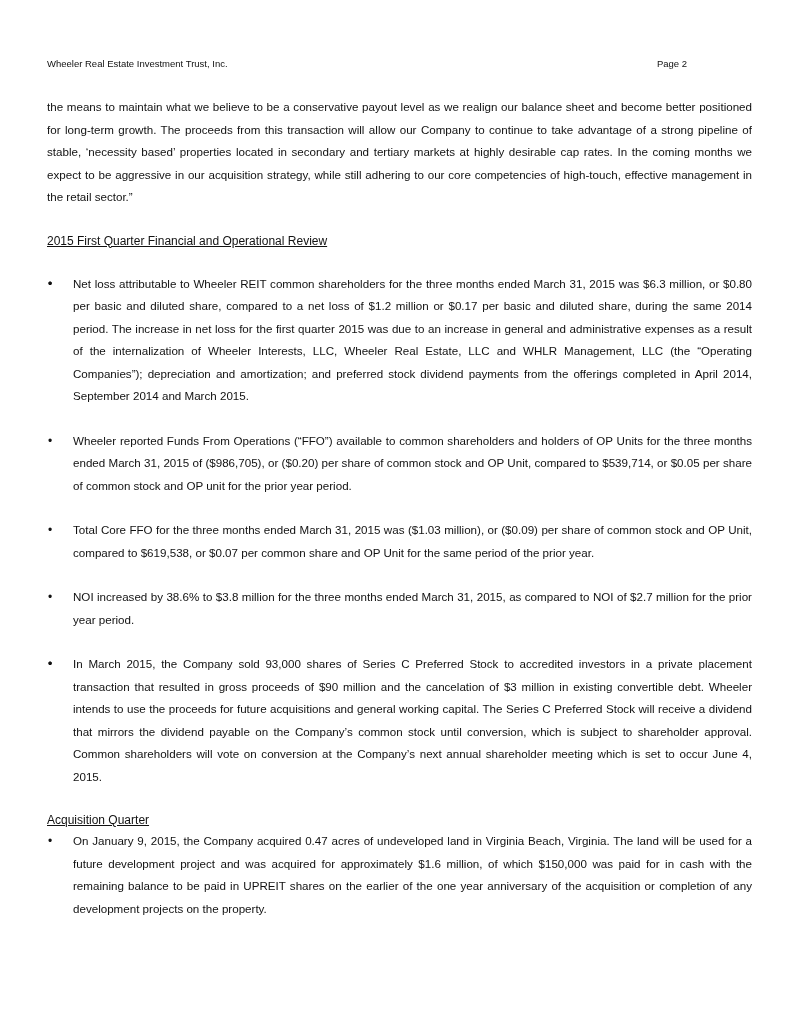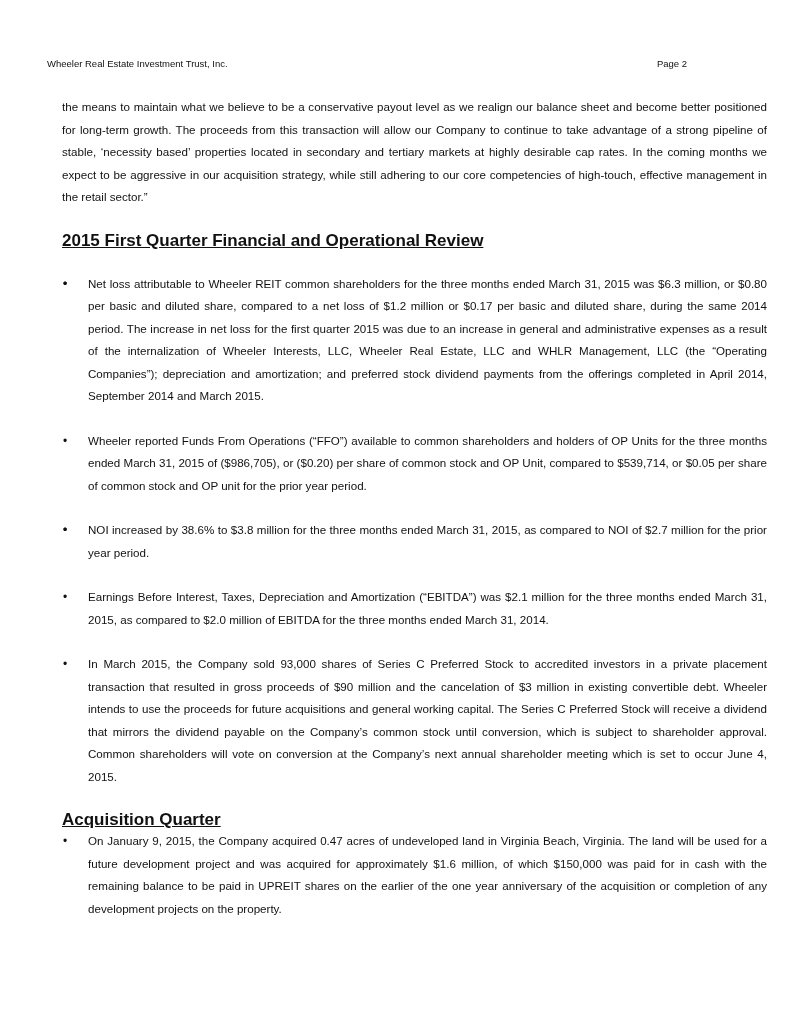--- a/index.html
+++ b/index.html
@@ -2,23 +2,23 @@
 <html><head>
   <meta charset="utf-8">
   <style>
     html, body { margin: 0; padding: 0; background: #ffffff; }
     body {
       width: 799px; height: 1034px; position: relative; overflow: hidden;
       font-family: "Liberation Sans", sans-serif; color: #111;
     }
     .header { position: absolute; left: 47px; top: 56px; width: 640px; font-size: 9.5px; line-height: 15px; }
     .header .row { display: flex; justify-content: space-between; gap: 32px; }
-    .content { position: absolute; left: 62px; top: 96px; width: 705px; font-size: 11.6px; line-height: 22.5px; }
+    .content { position: absolute; left: 47px; top: 96px; width: 705px; font-size: 11.6px; line-height: 22.5px; }
     p { margin: 0; text-align: justify; }
-    .section-title { margin-top: 22px; font-weight: bold; text-decoration: underline; font-size: 17px; line-height: 20px; }
+    .section-title { margin-top: 22px; font-weight: normal; text-decoration: underline; font-size: 12px; line-height: 20px; }
     ul { list-style: none; margin: 0; padding: 0; }
     li { position: relative; padding-left: 26px; text-align: justify; }
     li.spaced { margin-bottom: 22px; }
     .bullet { position: absolute; left: 1px; top: 0; font-size: 12px; }
   </style>
 </head>
 <body>
 
 <div class="header">
   <div class="row">
@@ -29,23 +29,23 @@
 
 <div class="content">
   <p>the means to maintain what we believe to be a conservative payout level as we realign our balance sheet and become better positioned for long-term growth.  The proceeds from this transaction will allow our Company to continue to take advantage of a strong pipeline of stable, ‘necessity based’ properties located in secondary and tertiary markets at highly desirable cap rates.  In the coming months we expect to be aggressive in our acquisition strategy, while still adhering to our core competencies of high-touch, effective management in the retail sector.”</p>
 
   <div>
     <div class="section-title">2015 First Quarter Financial and Operational Review</div>
     <ul>
       <li class="spaced"><span class="bullet">•</span></li>
       <li class="spaced"><span class="bullet">•</span><span>Net loss attributable to Wheeler REIT common shareholders for the three months ended March 31, 2015 was $6.3 million, or $0.80 per basic and diluted share, compared to a net loss of $1.2 million or $0.17 per basic and diluted share, during the same 2014 period. The increase in net loss for the first quarter 2015 was due to an increase in general and administrative expenses as a result of the internalization of Wheeler Interests, LLC, Wheeler Real Estate, LLC and WHLR Management, LLC (the “Operating Companies”); depreciation and amortization; and preferred stock dividend payments from the offerings completed in April 2014, September 2014 and March 2015.</span></li>
       <li class="spaced"><span class="bullet">•</span><span>Wheeler reported Funds From Operations (“FFO”) available to common shareholders and holders of OP Units for the three months ended March 31, 2015 of ($986,705), or ($0.20) per share of common stock and OP Unit, compared to $539,714, or $0.05 per share of common stock and OP unit for the prior year period.</span></li>
+      <li class="spaced"><span class="bullet">•</span><span>Total Core FFO for the three months ended March 31, 2015 was ($1.03 million), or ($0.09) per share of common stock and OP Unit, compared to $619,538, or $0.07 per common share and OP Unit for the same period of the prior year.</span></li>
+      <li class="spaced"><span class="bullet">•</span><span>NOI increased by 38.6% to $3.8 million for the three months ended March 31, 2015, as compared to NOI of $2.7 million for the prior year period.</span></li>
       <li class="spaced"><span class="bullet">•</span></li>
-      <li class="spaced"><span class="bullet">•</span><span>NOI increased by 38.6% to $3.8 million for the three months ended March 31, 2015, as compared to NOI of $2.7 million for the prior year period.</span></li>
-      <li class="spaced"><span class="bullet">•</span><span>Earnings Before Interest, Taxes, Depreciation and Amortization (“EBITDA”) was $2.1 million for the three months ended March 31, 2015, as compared to $2.0 million of EBITDA for the three months ended March 31, 2014.</span></li>
       <li><span class="bullet">•</span><span>In March 2015, the Company sold 93,000 shares of Series C Preferred Stock to accredited investors in a private placement transaction that resulted in gross proceeds of $90 million and the cancelation of $3 million in existing convertible debt. Wheeler intends to use the proceeds for future acquisitions and general working capital. The Series C Preferred Stock will receive a dividend that mirrors the dividend payable on the Company’s common stock until conversion, which is subject to shareholder approval. Common shareholders will vote on conversion at the Company’s next annual shareholder meeting which is set to occur June 4, 2015.</span></li>
     </ul>
   </div>
 
   <div>
     <div class="section-title">Acquisition Quarter</div>
     <ul>
       <li><span class="bullet">•</span><span>On January 9, 2015, the Company acquired 0.47 acres of undeveloped land in Virginia Beach, Virginia. The land will be used for a future development project and was acquired for approximately $1.6 million, of which $150,000 was paid for in cash with the remaining balance to be paid in UPREIT shares on the earlier of the one year anniversary of the acquisition or completion of any development projects on the property.</span></li>
     </ul>
   </div>

